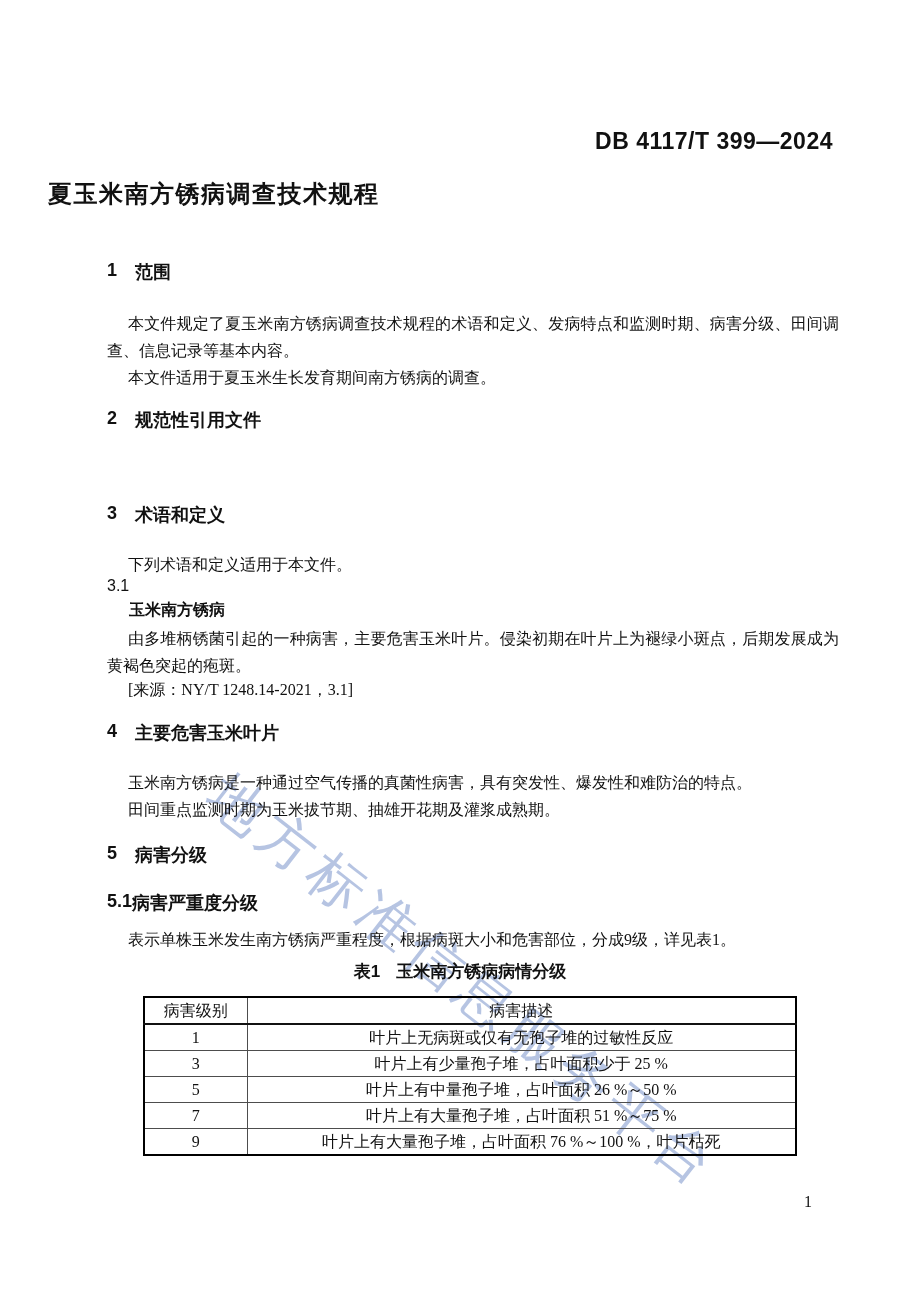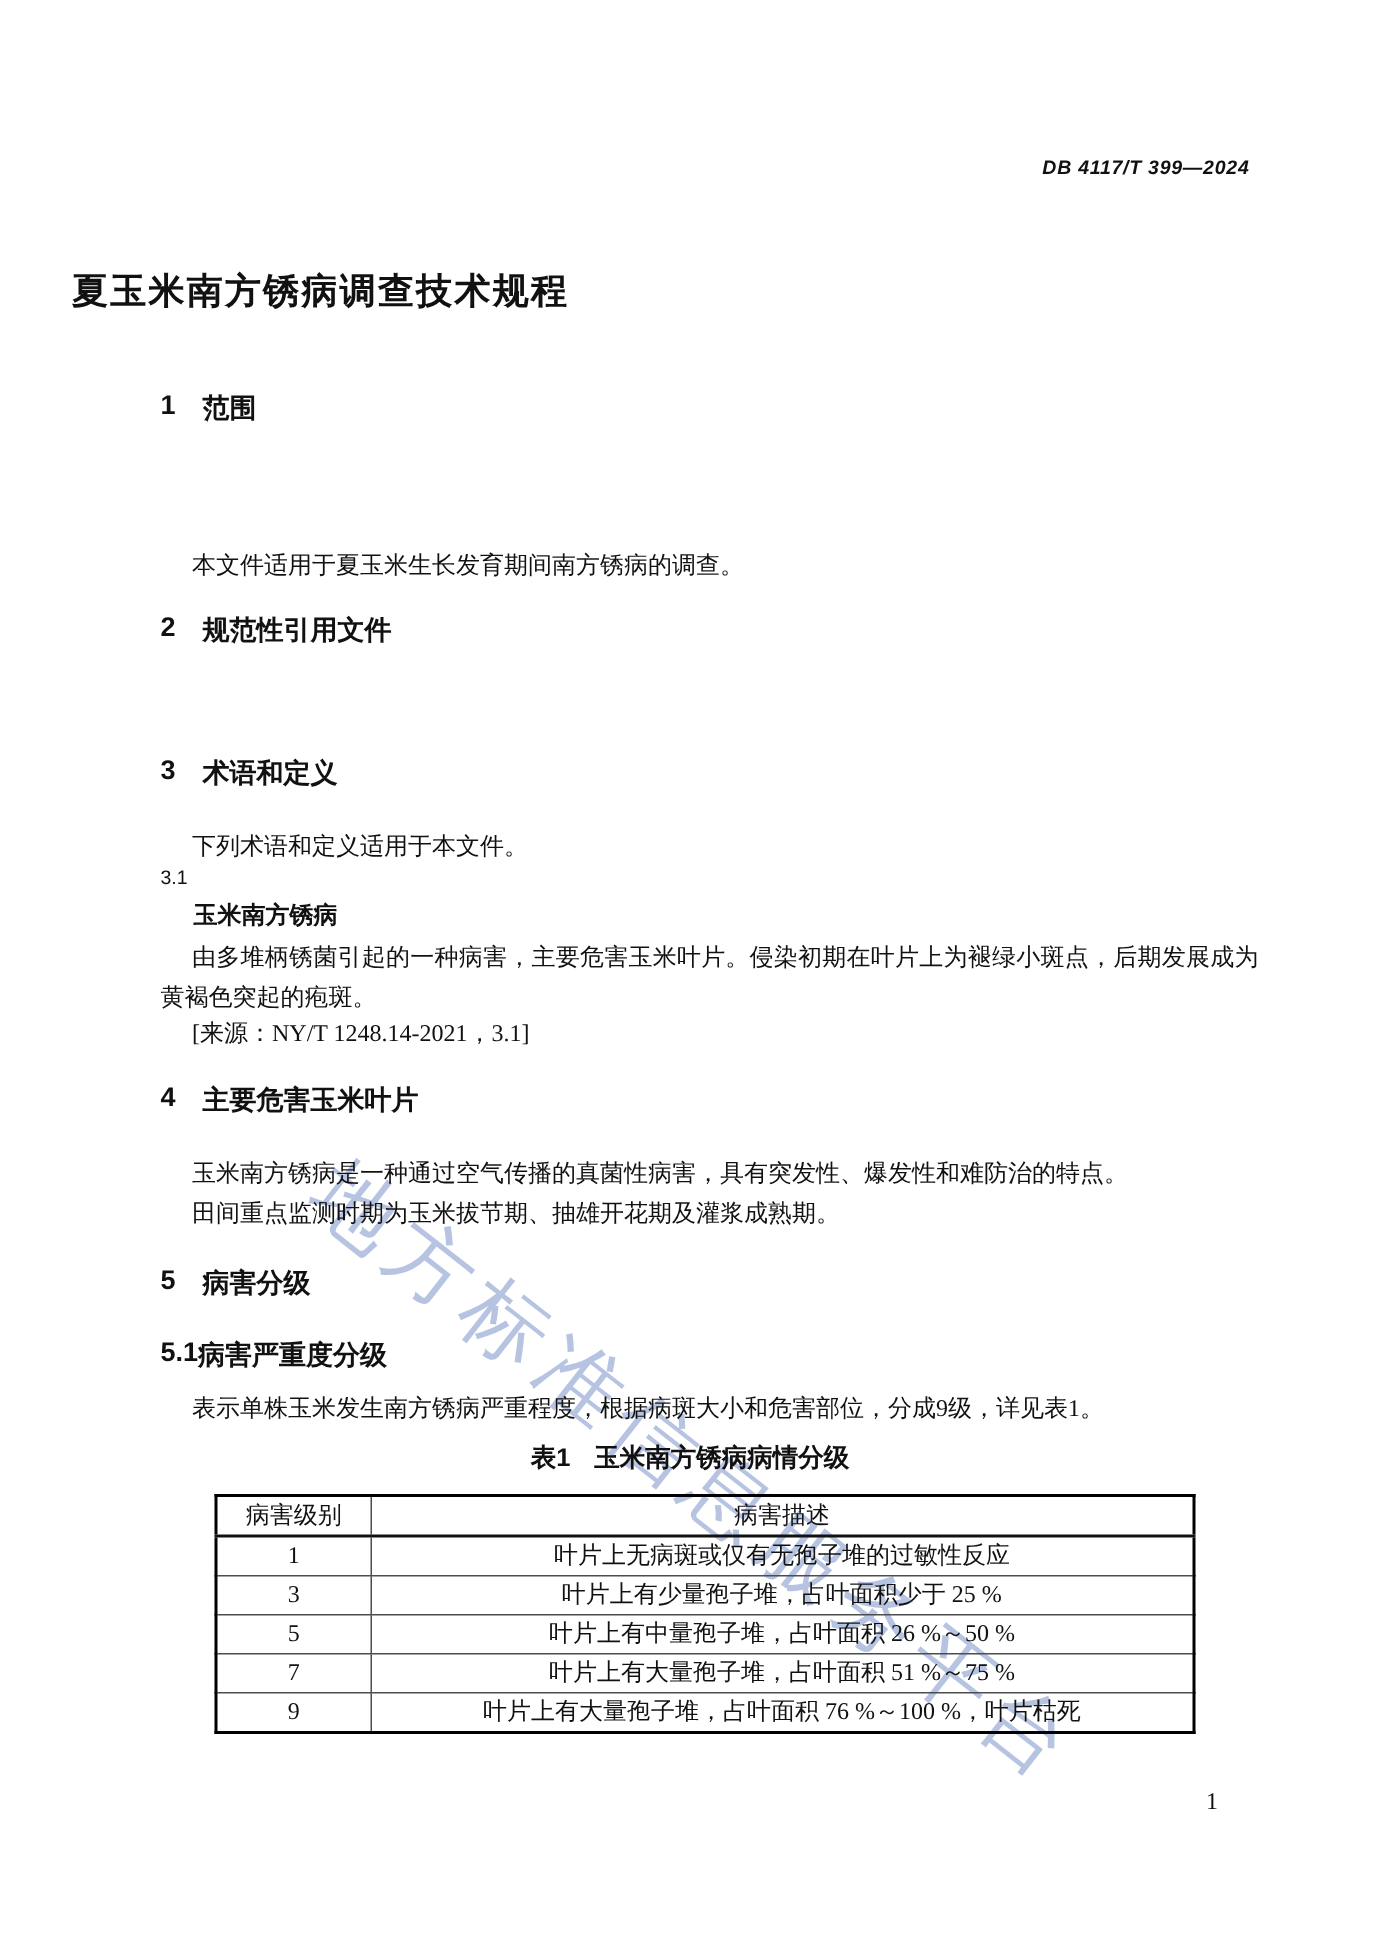--- a/index.html
+++ b/index.html
@@ -24,27 +24,26 @@
     white-space: nowrap;
     transform: rotate(38deg);
     transform-origin: 0 0;
     opacity: 0.55;
     z-index: 0;
   }
   .content { position: absolute; inset: 0; z-index: 1; }
   
   .doc-number {
     position: absolute;
-    top: 104px;
+    top: 128px;
     right: 87px;
     font-family: "Liberation Sans", "DejaVu Sans", sans-serif;
     font-weight: bold;
-    font-size: 13px;
+    font-size: 23px;
     letter-spacing: 0.5px;
-    font-style: italic;
   }
   .doc-title {
     position: absolute;
     top: 178px;
     left: 0;
     width: 100%;
     text-align: left;
     font-family: "Liberation Sans", "DejaVu Sans", sans-serif;
     font-weight: bold;
     font-size: 24px;
@@ -61,21 +60,21 @@
     font-weight: bold;
     font-size: 18px;
     white-space: nowrap;
   }
   .h3 { gap: 0; }
   .term-number {
     position: absolute;
     left: 107px;
     font-family: "Liberation Sans", "DejaVu Sans", sans-serif;
     font-weight: normal;
-    font-size: 13px;
+    font-size: 16px;
   }
   .term-name {
     position: absolute;
     left: 129px;
     font-family: "Liberation Sans", "DejaVu Sans", sans-serif;
     font-weight: bold;
     font-size: 16px;
   }
   
   .para {
@@ -139,20 +138,21 @@
   <div class="content">
 
     <div class="doc-number">DB 4117/T 399—2024</div>
 
     <h1 class="doc-title">夏玉米南方锈病调查技术规程</h1>
 
     <div class="h2" style="top:260px">
       <span>1</span>
       <span>范围</span>
     </div>
+    <p class="para" style="top:310px">本文件规定了夏玉米南方锈病调查技术规程的术语和定义、发病特点和监测时期、病害分级、田间调查、信息记录等基本内容。</p>
     <p class="para" style="top:364px">本文件适用于夏玉米生长发育期间南方锈病的调查。</p>
 
     <div class="h2" style="top:408px">
       <span>2</span>
       <span>规范性引用文件</span>
     </div>
 
     <div class="h2" style="top:503px">
       <span>3</span>
       <span>术语和定义</span>

